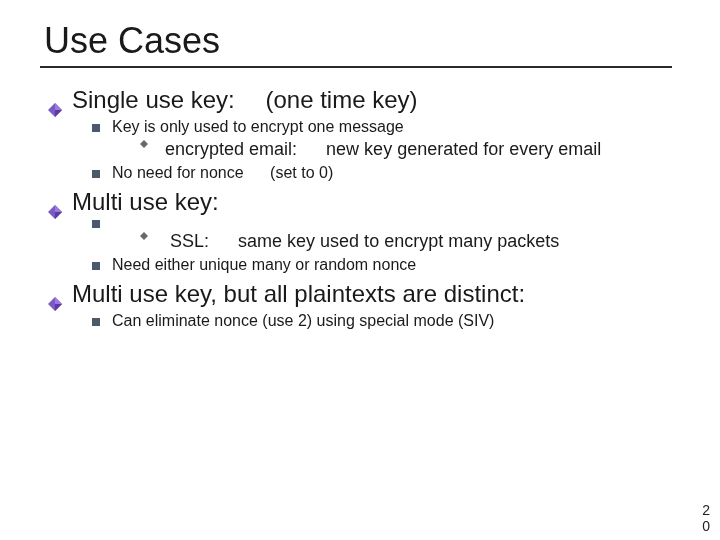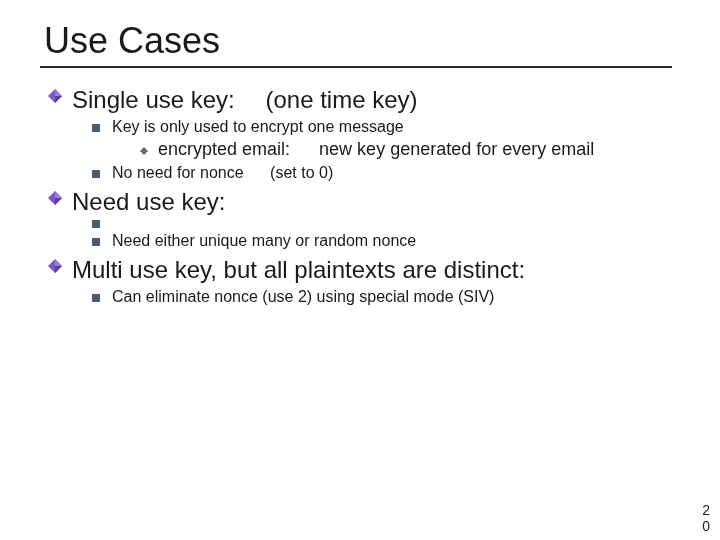--- a/index.html
+++ b/index.html
@@ -25,39 +25,39 @@
   .rule {
     height: 2px;
     background: #2a2a2a;
     margin-bottom: 18px;
     margin-left: -4px;
     width: 100%;
   }
   .content { margin-left: 4px; }
   .lvl1 {
     display: flex;
-    align-items: flex-start;
+    align-items: flex-end;
     gap: 10px;
     margin-top: 6px;
     margin-bottom: 4px;
   }
   .lvl1 .text { font-size: 24px; color: #1a1a1a; }
   .lvl2 {
     display: flex;
     align-items: baseline;
     gap: 12px;
     margin-left: 44px;
     margin-top: 4px;
     margin-bottom: 3px;
   }
   .lvl2 .text { font-size: 16px; color: #1a1a1a; }
   .lvl3 {
     display: flex;
-    align-items: center;
-    gap: 10px;
+    align-items: flex-start;
+    gap: 17px;
     margin-left: 92px;
     margin-top: 3px;
     margin-bottom: 3px;
   }
   .lvl3 .text { font-size: 18px; color: #1a1a1a; }
   .parenth { margin-left: 24px; }
   .note { margin-left: 22px; }
   .detail { margin-left: 24px; }
   .diamond-bullet {
     width: 14px; height: 14px; flex-shrink: 0;
@@ -124,27 +124,36 @@
         <span class="note">(set to 0)</span>
       </span>
     </div>
 
     <div class="lvl1">
       <svg class="diamond-bullet" viewBox="0 0 14 14">
         <polygon points="7,0 14,7 7,14 0,7" fill="#7a5bc6"></polygon>
         <polygon points="7,0 14,7 7,7" fill="#9a7be0"></polygon>
         <polygon points="7,7 14,7 7,14" fill="#5a3ba0"></polygon>
       </svg>
-      <span class="text">Need use key:</span>
+      <span class="text">Multi use key:</span>
     </div>
 
     <div class="lvl2">
       <span class="square-bullet"></span>
     </div>
 
+    <div class="lvl3">
+      <svg class="small-diamond" viewBox="0 0 8 8">
+        <polygon points="4,0 8,4 4,8 0,4" fill="#6a6a6a"></polygon>
+      </svg>
+      <span class="text">
+        &nbsp;<span>SSL:</span>
+        <span class="detail">same key used to encrypt many packets</span>
+      </span>
+    </div>
 
     <div class="lvl2">
       <span class="square-bullet"></span>
       <span class="text">Need either unique many or random nonce</span>
     </div>
 
     <div class="lvl1">
       <svg class="diamond-bullet" viewBox="0 0 14 14">
         <polygon points="7,0 14,7 7,14 0,7" fill="#7a5bc6"></polygon>
         <polygon points="7,0 14,7 7,7" fill="#9a7be0"></polygon>

